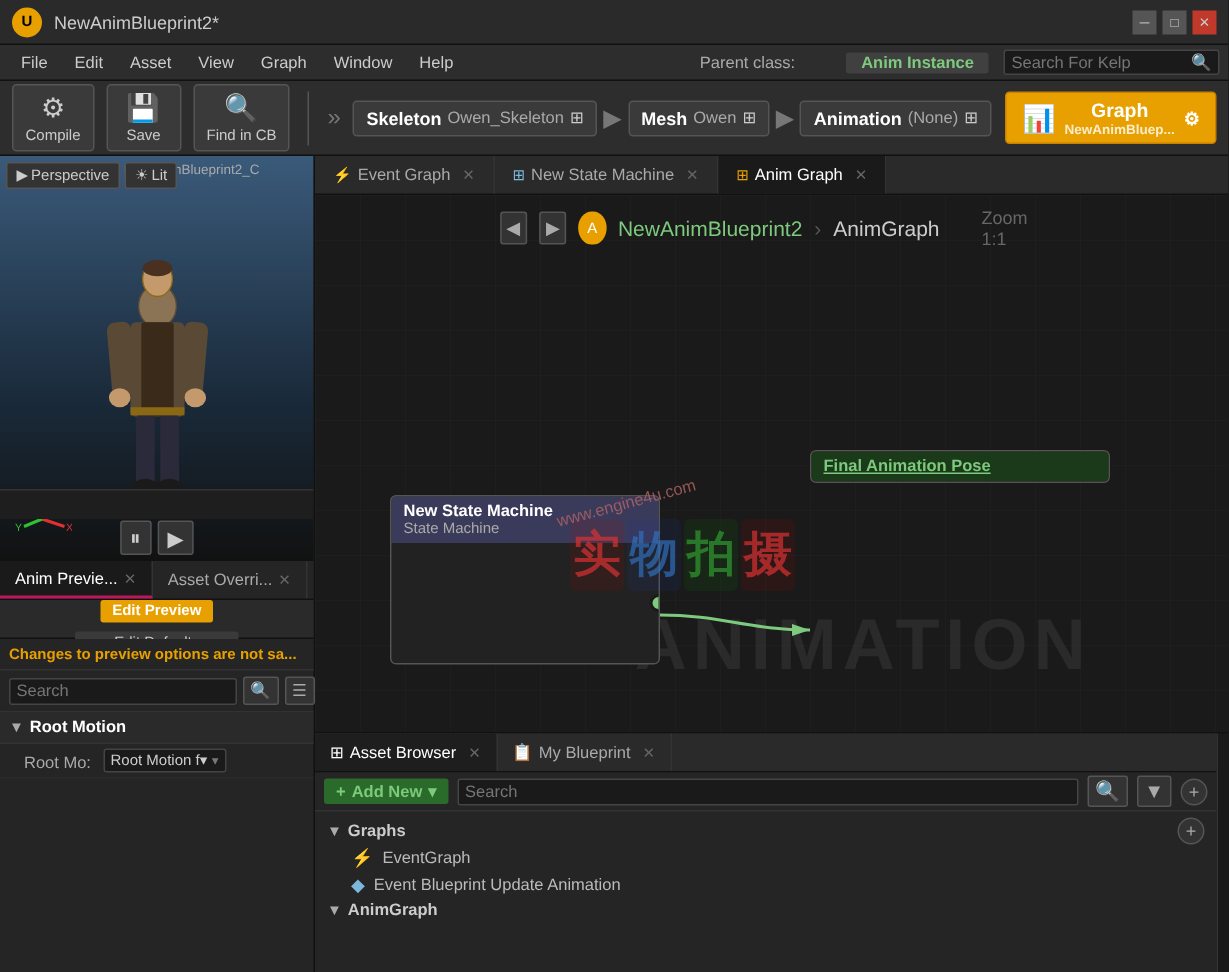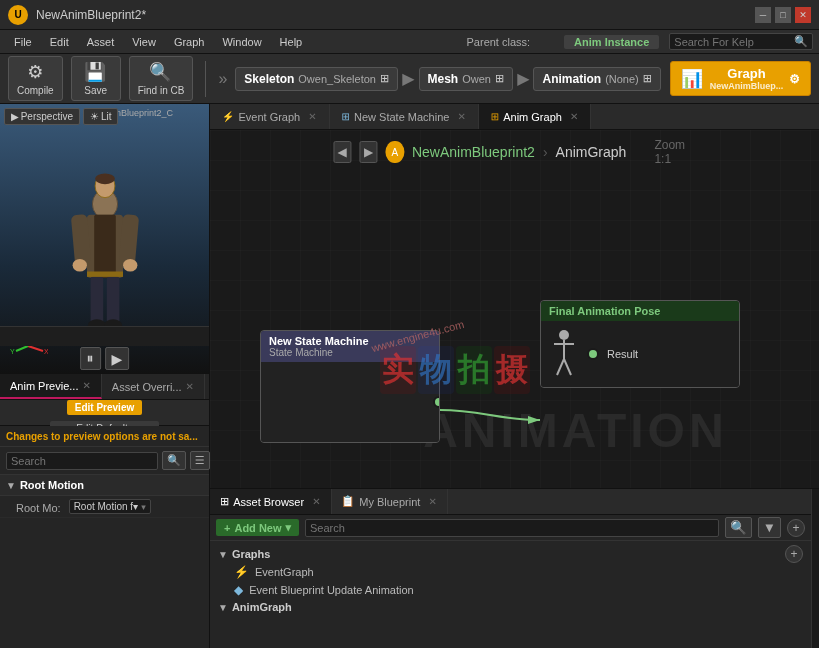--- a/index.html
+++ b/index.html
@@ -512,20 +512,21 @@
       border: 1px solid #555;
       border-radius: 4px;
       overflow: hidden;
     }
     .node-final-header {
       background: #1a3a1a;
       padding: 4px 8px;
       font-size: 11px;
       color: #7dc97d;
       font-weight: bold;
+      text-decoration: underline;
     }
     .node-final-body {
       background: #1e1e1e;
       display: flex;
       align-items: center;
       padding: 8px;
       gap: 8px;
     }
     .node-input-port {
       width: 12px;
@@ -930,33 +931,20 @@
           <div class="node-sub">State Machine</div>
         </div>
         <div class="node-body">
           <div class="node-port"></div>
         </div>
       </div>
 
       <div class="node-final-pose">
         <div class="node-final-header">
           <span>Final Animation Pose</span>
-        </div>
-        <div class="node-final-body">
-          <div style="display:flex;flex-direction:column;align-items:center;gap:4px;">
-            <svg width="30" height="50" viewBox="0 0 30 50">
-              <circle cx="15" cy="6" r="5" fill="#aaa"></circle>
-              <line x1="15" y1="11" x2="15" y2="30" stroke="#aaa" stroke-width="2"></line>
-              <line x1="5" y1="15" x2="25" y2="15" stroke="#aaa" stroke-width="2"></line>
-              <line x1="15" y1="30" x2="8" y2="46" stroke="#aaa" stroke-width="2"></line>
-              <line x1="15" y1="30" x2="22" y2="46" stroke="#aaa" stroke-width="2"></line>
-            </svg>
-          </div>
-          <div class="node-input-port"></div>
-          <span class="node-result-label">Result</span>
         </div>
       </div>
 
       <svg class="connection-svg">
         <defs>
           <marker id="arrowhead" markerWidth="6" markerHeight="4" refX="6" refY="2" orient="auto">
             <polygon points="0 0, 6 2, 0 4" fill="#7dc97d"></polygon>
           </marker>
         </defs>
         <path d="M 230 280 C 270 280 290 290 330 290" stroke="#7dc97d" stroke-width="2" fill="none" marker-end="url(#arrowhead)"></path>

